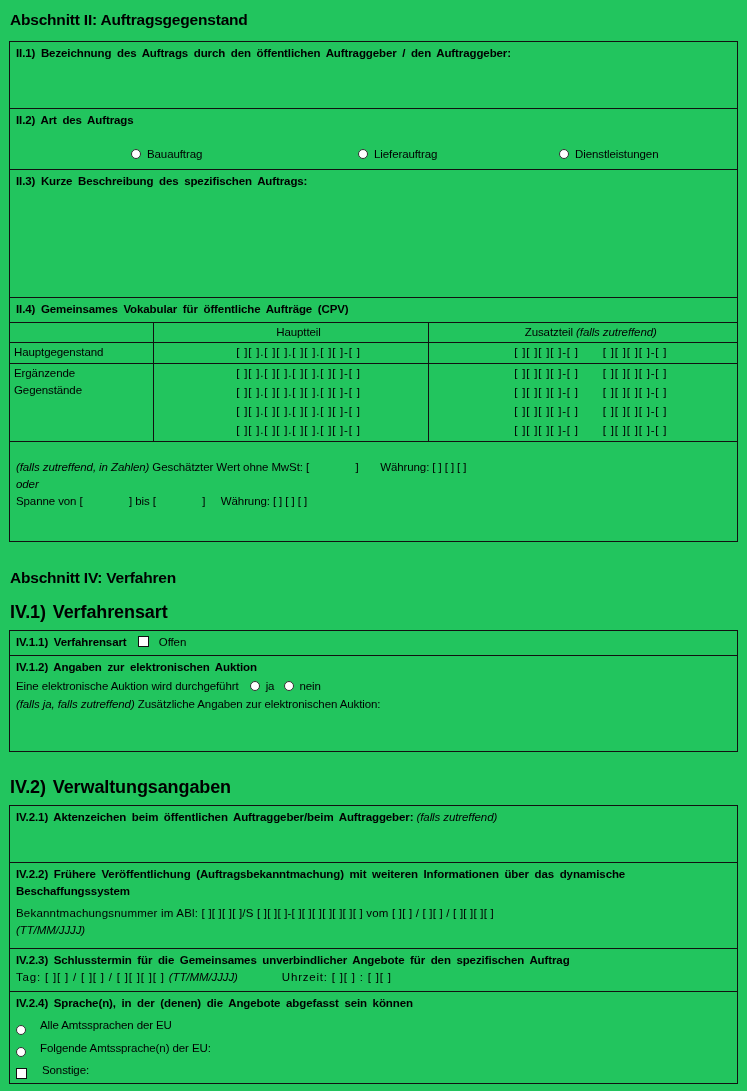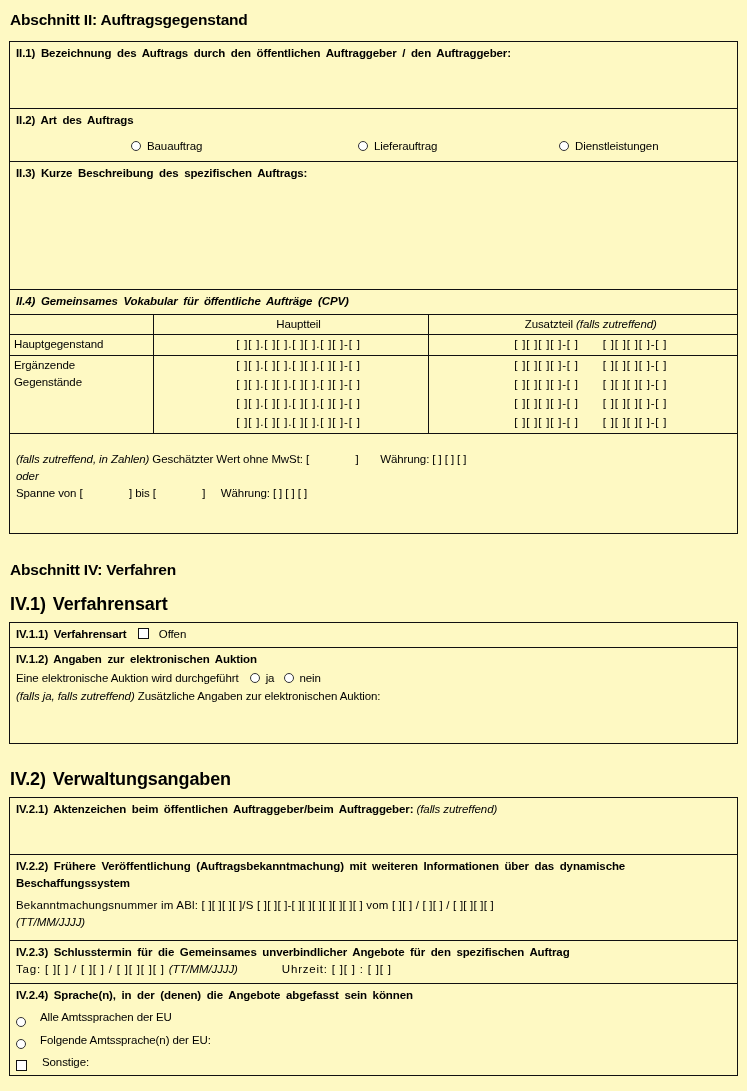--- a/index.html
+++ b/index.html
@@ -1,19 +1,19 @@
 <!DOCTYPE html>
 <html><head>
 <meta charset="utf-8">
 <style>
   * { margin:0; padding:0; box-sizing:border-box; }
   html,body { background:#e9e9e9; }
   body { font-family:"Liberation Sans","DejaVu Sans",sans-serif; color:#000; }
   .page{
-    width:747px; height:1091px; background:#fef9c3; position:relative;
+    width:747px; height:1091px; background:#22c55e; position:relative;
     padding:6px 9px 0 9px; overflow:hidden;
     font-size:11.5px; line-height:1.5; letter-spacing:-0.1px;
   }
   .h-section{ font-size:15.5px; font-weight:bold; letter-spacing:-0.2px; margin:2px 0 10px 1px; }
   .h-sub{ font-size:18px; font-weight:bold; word-spacing:2px; margin:0 0 4px 1px; }
   .stack{ border:1.5px solid #111; }
   .box{ padding:3px 6px 4px 6px; border-top:1.5px solid #111; }
   .box:first-child{ border-top:none; }
   .lbl{ font-weight:bold; word-spacing:2.5px; }
   .it{ font-style:italic; font-weight:normal; }
@@ -23,26 +23,26 @@
     display:inline-block; width:10px; height:10px; border:1px solid #333;
     border-radius:50%; vertical-align:-1px; margin-right:6px; background:#fff; flex:none;
   }
   .chk{
     display:inline-block; width:11px; height:11px; border:1.3px solid #111;
     vertical-align:-1px; margin-right:7px; background:#fff; flex:none;
   }
   .optline{ display:flex; align-items:flex-end; margin-top:5px;gap:8px; }
   
   .typerow{ display:flex; align-items:center; padding:8px 0 6px 115px; }
-  .typerow .opt{ display:flex; align-items:center; }
+  .typerow .opt{ display:flex; align-items:center;margin-top:8px; }
   .typerow .opt:nth-child(1){ width:227px; }
   .typerow .opt:nth-child(2){ width:201px; }
   
   .box-cpv{ padding:0; }
-  .box-cpv .lbl{ display:block; padding:3px 6px 4px 6px;font-style:italic; }
+  .box-cpv .lbl{ display:block; padding:3px 6px 4px 6px; }
   table.cpv{ width:100%; border-collapse:collapse; table-layout:fixed; }
   table.cpv td{ padding:1px 4px; vertical-align:top; }
   table.cpv .c1{ width:143px; }
   table.cpv .c2{ width:275px; text-align:center; }
   table.cpv .c3{ text-align:center; }
   table.cpv td.c2, table.cpv td.c3{ border-left:1.5px solid #111;padding-left:20px; }
   table.cpv tr.hline td{ border-top:1.5px solid #111; }
   .footer{
     position:absolute; left:9px; right:9px; bottom:14px;
     display:flex; align-items:baseline; font-size:11.5px;

